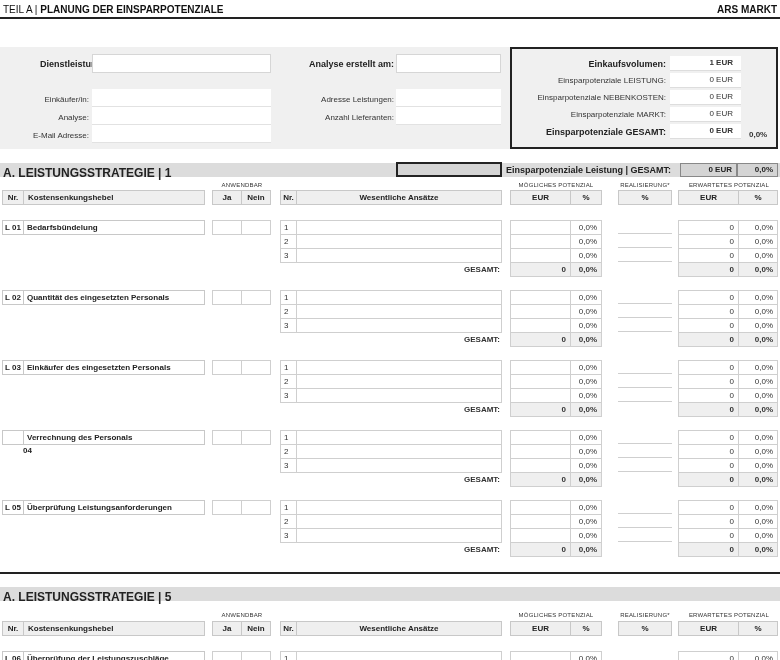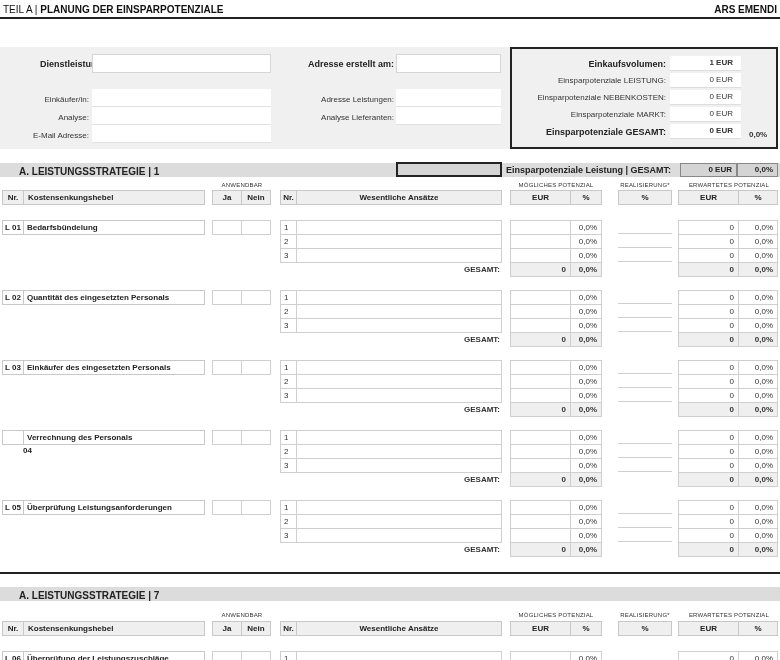--- a/index.html
+++ b/index.html
@@ -15,21 +15,21 @@
   .lbl { font-size: 8px; color: #333; text-align: right; }
   .lbl.bold { font-weight: bold; font-size: 9px; color: #222; }
   .field { background: #fff; border: 1px solid #d6d6d6; }
   .field.plain { border: none; border-bottom: 1px solid #e2e2e2; }
 
   .sum-box { left: 510px; top: 47px; width: 268px; height: 102px; background: #f0f0f0; border: 2px solid #222; }
   .sum-val { background: #fff; border-bottom: 1px solid #ddd; text-align: right; padding-right: 8px; font-size: 8px; line-height: 14px; color: #333; }
   .sum-val.bold { font-weight: bold; }
 
   .sec-bar { left: 0; height: 14px; width: 780px; background: #dcdcdc; }
-  .sec-title { left: 19px; font-weight: bold; font-size: 10px; color: #222; }
+  .sec-title { left: 3px; font-weight: bold; font-size: 12px; color: #222; }
   .sel-box { background: #d4d4d4; border: 2px solid #222; }
   .gesamt-hdr { font-weight: bold; font-size: 9px; color: #222; }
   .gesamt-cell { background: #d4d4d4; border: 1px solid #888; text-align: right; font-weight: bold; font-size: 8px; line-height: 12px; padding-right: 4px; }
 
   .small-cap { font-size: 6px; color: #333; letter-spacing: 0.2px; text-align: center; }
   .hdr { background: #efefef; border: 1px solid #c8c8c8; font-weight: bold; font-size: 8px; line-height: 13px; color: #222; }
   .hdr.c { text-align: center; }
   .hdr.l { padding-left: 4px; }
 
   .lever { background: #fff; border: 1px solid #c8c8c8; font-weight: bold; font-size: 8px; line-height: 13px; color: #222; }
@@ -39,38 +39,38 @@
   .cell.tot { background: #efefef; font-weight: bold; }
   .line-only { border-bottom: 1px solid #cfcfcf; }
   .gtot-lbl { font-weight: bold; font-size: 8px; text-align: right; color: #333; }
   .rule { left: 0; width: 780px; height: 2px; background: #222; }
 </style>
 </head>
 <body>
 
 <div class="abs title-bar"></div>
 <div class="abs title-left"><span>TEIL A | </span><b>PLANUNG DER EINSPARPOTENZIALE</b></div>
-<div class="abs title-right">ARS EMENDI</div>
+<div class="abs title-right">ARS MARKT</div>
 
 <div class="abs info-panel"></div>
 <div class="abs lbl bold" style="left:16px;top:59px;width:89px;">Dienstleistung:</div>
 <div class="abs field" style="left:92px;top:54px;width:179px;height:19px;"></div>
-<div class="abs lbl bold" style="left:290px;top:59px;width:104px;">Adresse erstellt am:</div>
+<div class="abs lbl bold" style="left:290px;top:59px;width:104px;">Analyse erstellt am:</div>
 <div class="abs field" style="left:396px;top:54px;width:105px;height:19px;"></div>
 
 <div class="abs lbl" style="left:0;top:95px;width:89px;">Einkäufer/in:</div>
 <div class="abs field plain" style="left:92px;top:89px;width:179px;height:18px;"></div>
 <div class="abs lbl" style="left:0;top:113px;width:89px;">Analyse:</div>
 <div class="abs field plain" style="left:92px;top:107px;width:179px;height:18px;"></div>
 <div class="abs lbl" style="left:0;top:131px;width:89px;">E-Mail Adresse:</div>
 <div class="abs field plain" style="left:92px;top:125px;width:179px;height:18px;"></div>
 
 <div class="abs lbl" style="left:290px;top:95px;width:104px;">Adresse Leistungen:</div>
 <div class="abs field plain" style="left:396px;top:89px;width:105px;height:18px;"></div>
-<div class="abs lbl" style="left:290px;top:113px;width:104px;">Analyse Lieferanten:</div>
+<div class="abs lbl" style="left:290px;top:113px;width:104px;">Anzahl Lieferanten:</div>
 <div class="abs field plain" style="left:396px;top:107px;width:105px;height:18px;"></div>
 
 <div class="abs sum-box"></div>
 <div id="summary-rows"></div>
 <div class="abs" style="left:749px;top:130px;font-weight:bold;font-size:8px;color:#333;">0,0%</div>
 
 <div id="sections"></div>
 
 <div class="abs lbl bold" style="left:512px;top:59px;width:154px;">Einkaufsvolumen:</div>
 <div class="abs sum-val bold" style="left:670px;top:56px;width:71px;height:15px;">1 EUR</div>
@@ -248,21 +248,21 @@
 <div class="abs line-only" style="left:618px;top:528px;width:54px;height:14px;"></div>
 <div class="abs cell r" style="left:678px;top:528px;width:61px;height:15px;">0</div>
 <div class="abs cell r" style="left:738px;top:528px;width:40px;height:15px;">0,0%</div>
 <div class="abs gtot-lbl" style="left:440px;top:545px;width:60px;">GESAMT:</div>
 <div class="abs cell r tot" style="left:510px;top:542px;width:61px;height:15px;">0</div>
 <div class="abs cell r tot" style="left:570px;top:542px;width:32px;height:15px;">0,0%</div>
 <div class="abs cell r tot" style="left:678px;top:542px;width:61px;height:15px;">0</div>
 <div class="abs cell r tot" style="left:738px;top:542px;width:40px;height:15px;">0,0%</div>
 <div class="abs rule" style="top:572px;"></div>
 <div class="abs sec-bar" style="top:587px;"></div>
-<div class="abs sec-title" style="top:590px;">A. LEISTUNGSSTRATEGIE | 7</div>
+<div class="abs sec-title" style="top:590px;">A. LEISTUNGSSTRATEGIE | 5</div>
 <div class="abs small-cap" style="left:212px;top:612px;width:60px;">ANWENDBAR</div>
 <div class="abs small-cap" style="left:510px;top:612px;width:92px;">MÖGLICHES POTENZIAL</div>
 <div class="abs small-cap" style="left:618px;top:612px;width:54px;">REALISIERUNG*</div>
 <div class="abs small-cap" style="left:678px;top:612px;width:102px;">ERWARTETES POTENZIAL</div>
 <div class="abs hdr c" style="left:2px;top:621px;width:22px;height:15px;">Nr.</div>
 <div class="abs hdr l" style="left:23px;top:621px;width:182px;height:15px;">Kostensenkungshebel</div>
 <div class="abs hdr c" style="left:212px;top:621px;width:30px;height:15px;">Ja</div>
 <div class="abs hdr c" style="left:241px;top:621px;width:30px;height:15px;">Nein</div>
 <div class="abs hdr c" style="left:280px;top:621px;width:17px;height:15px;">Nr.</div>
 <div class="abs hdr c" style="left:296px;top:621px;width:206px;height:15px;">Wesentliche Ansätze</div>

